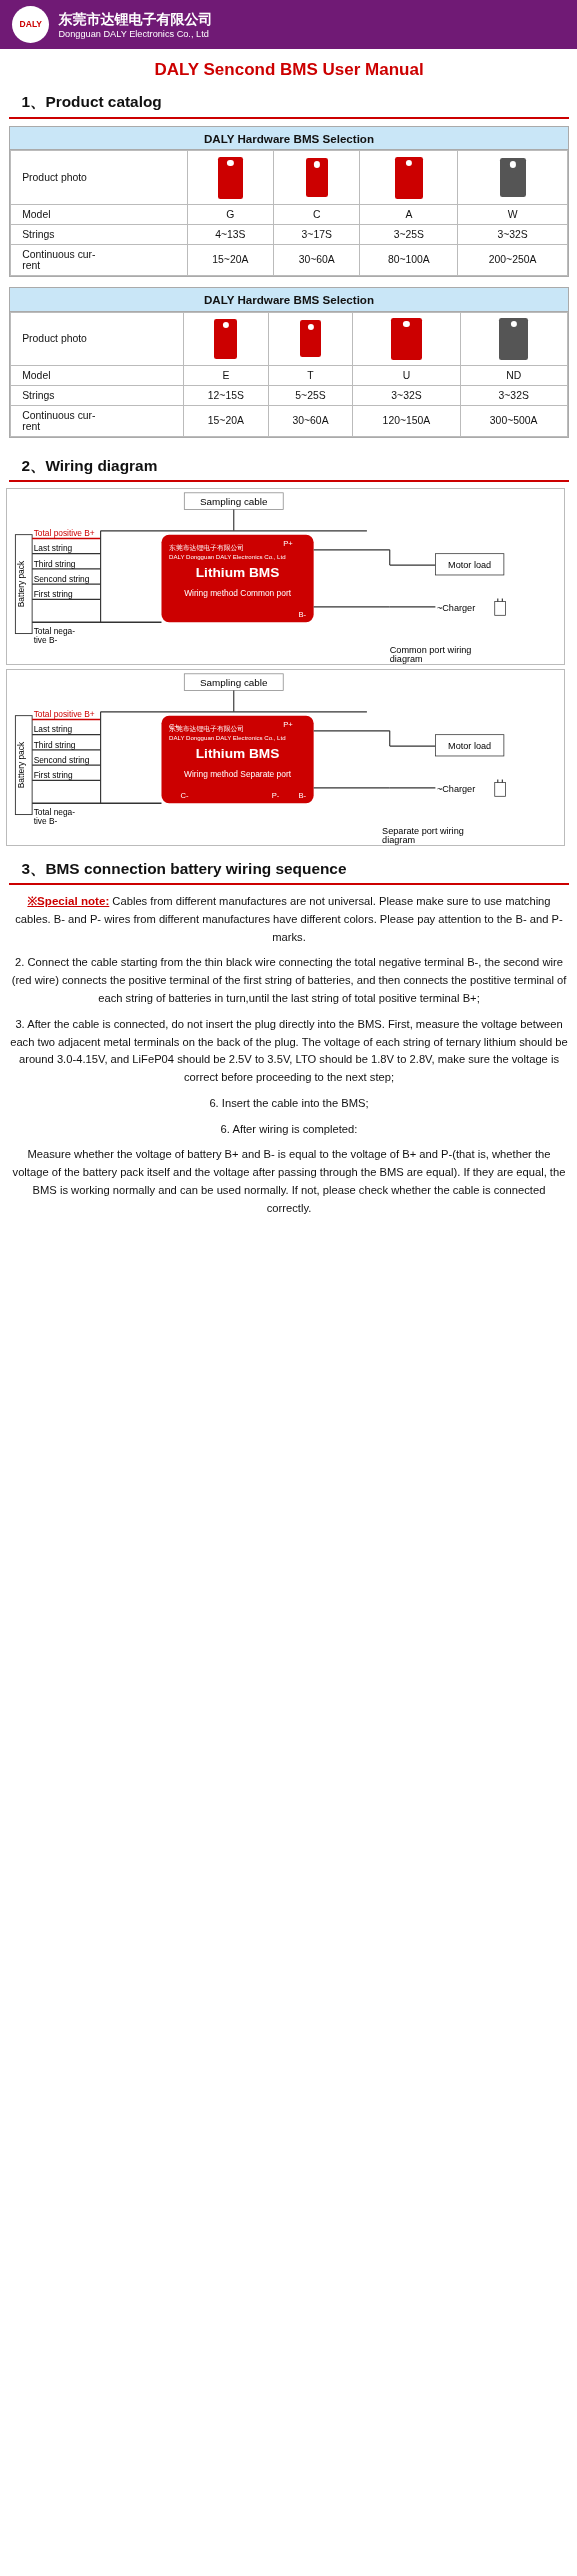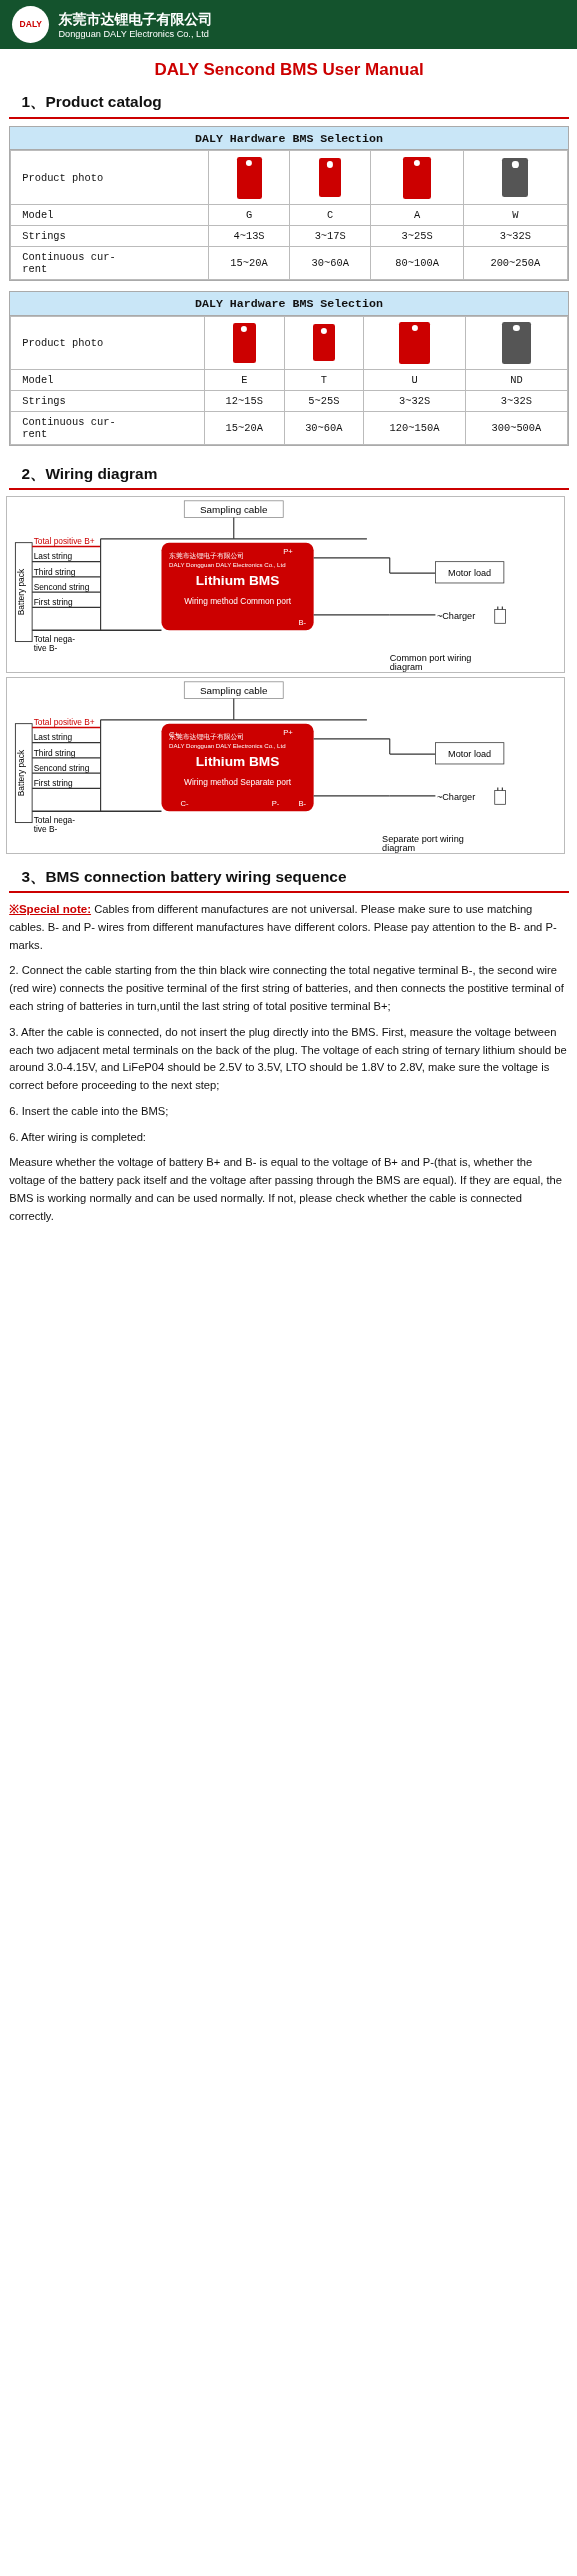--- a/index.html
+++ b/index.html
@@ -4,21 +4,21 @@
   <style>
     * { box-sizing: border-box; margin: 0; padding: 0; }
     body {
       font-family: Arial, sans-serif;
       width: 578px;
       background: #fff;
       font-size: 11.6px;
       color: #111;
     }
     .header {
-      background: #14532d;
+      background: #701a75;
       color: #fff;
       display: flex;
       align-items: center;
       padding: 6.2px 12.3px;
       gap: 9.2px;
     }
     .header-logo-circle {
       width: 37px; height: 37px;
       background: #fff;
       border-radius: 50%;
@@ -55,21 +55,20 @@
       padding: 7.7px 12.3px 3.1px;
       border-bottom: 2.3px solid #c00;
       margin-bottom: 7.7px;
     }
     .content-area { padding: 0 9.2px; }
 
     
     .bms-table-wrap {
       margin: 6.2px 0 10.8px;
       border: 0.8px solid #aaa;
-      font-family: Liberation Mono, monospace;
     }
     .bms-table-title {
       background: #c9e6f7;
       text-align: center;
       font-weight: bold;
       font-size: 11.6px;
       padding: 4.6px 0;
       border-bottom: 0.8px solid #aaa;
     }
     table.bms-sel {
@@ -115,20 +114,21 @@
     .special-note {
       color: #c00;
       font-weight: bold;
       text-decoration: underline;
       font-size: 11.6px;
     }
     .note-text {
       font-size: 11.2px;
       line-height: 1.6;
       margin-bottom: 7.7px;
+      text-align: center;
     }
   </style>
 </head>
 <body>
 
 <div class="header">
   <div class="header-logo-circle">
     <div class="header-logo-text">DALY</div>
   </div>
   <div class="header-company">

